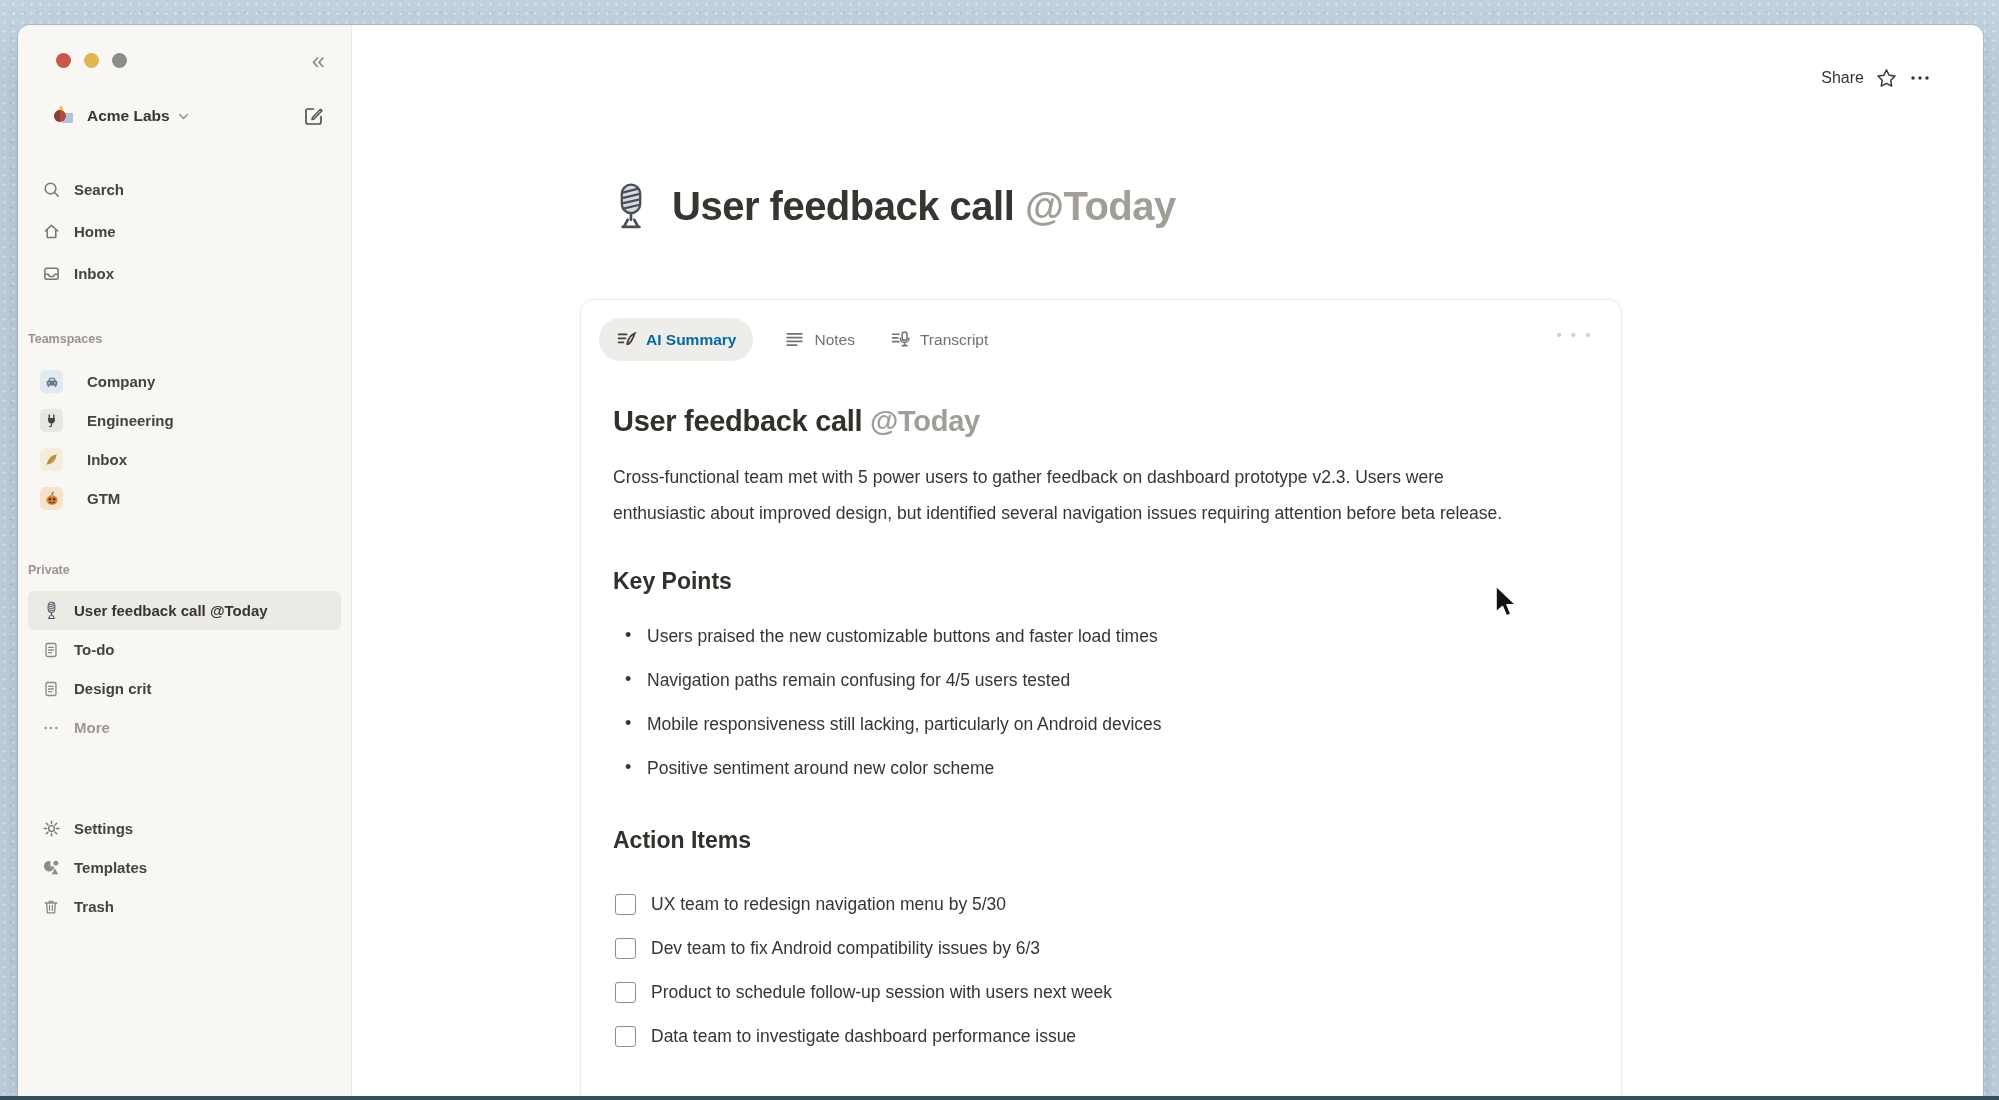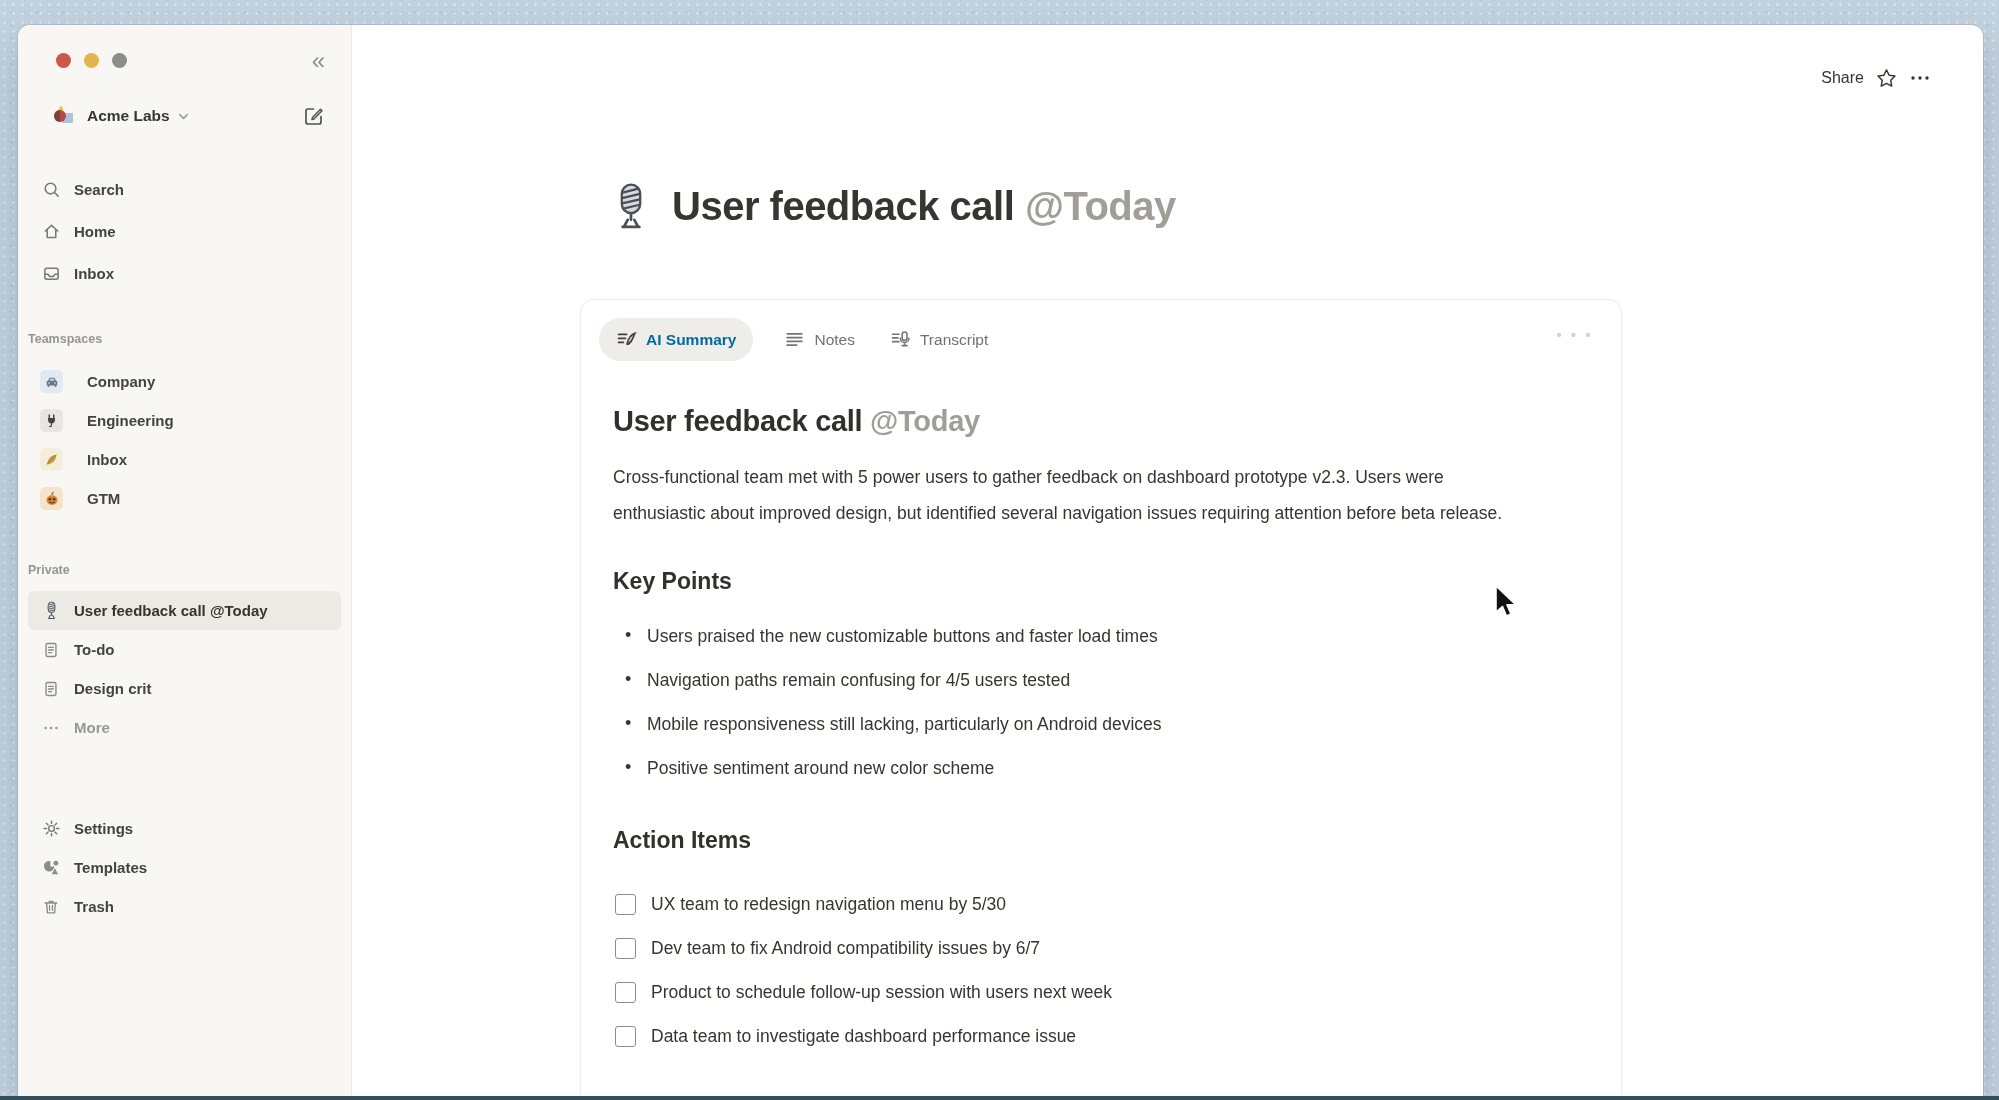--- a/index.html
+++ b/index.html
@@ -344,21 +344,21 @@
         </ul>
 
         <h3 class="doc-h3">Action Items</h3>
         <div class="ai-list">
           <div class="ai-row">
             <span class="checkbox"></span>
             <span class="ai-text">UX team to redesign navigation menu by 5/30</span>
           </div>
           <div class="ai-row">
             <span class="checkbox"></span>
-            <span class="ai-text">Dev team to fix Android compatibility issues by 6/7</span>
+            <span class="ai-text">Dev team to fix Android compatibility issues by 6/3</span>
           </div>
           <div class="ai-row">
             <span class="checkbox"></span>
             <span class="ai-text">Product to schedule follow-up session with users next week</span>
           </div>
           <div class="ai-row">
             <span class="checkbox"></span>
             <span class="ai-text">Data team to investigate dashboard performance issue</span>
           </div>
         </div>

